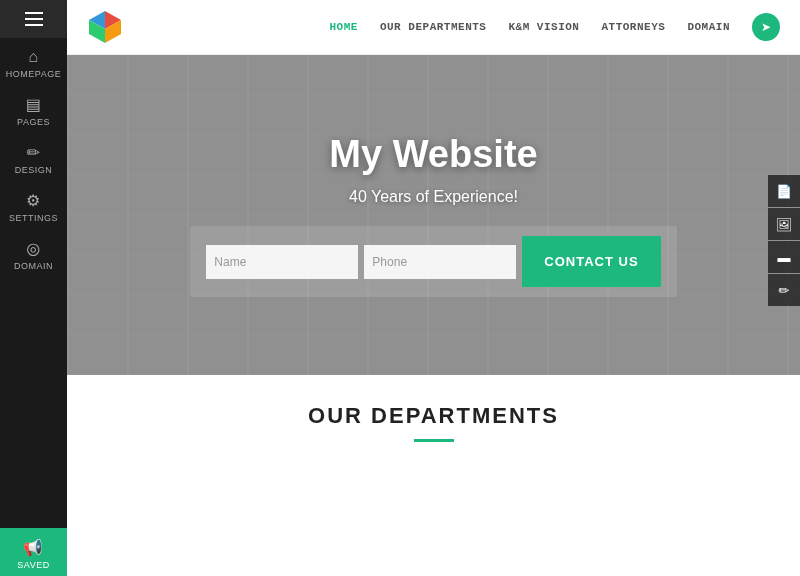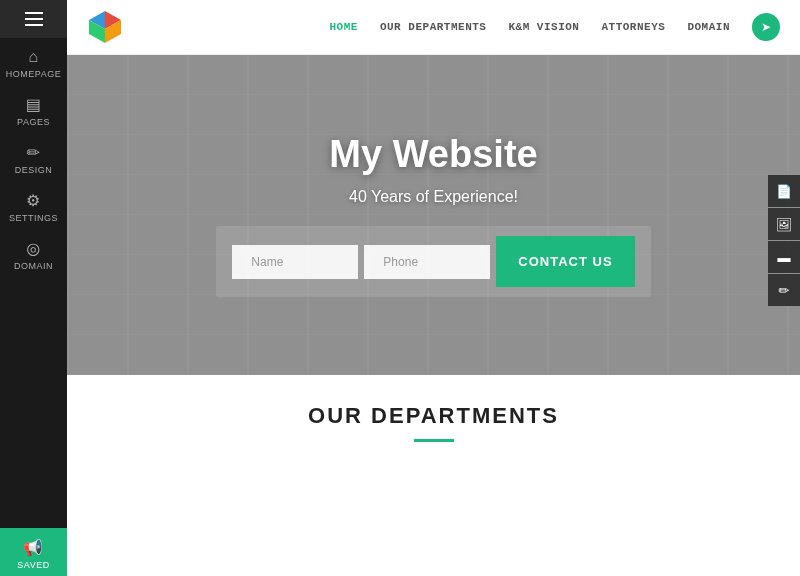--- a/index.html
+++ b/index.html
@@ -217,25 +217,25 @@
       align-items: center;
       gap: 6px;
       margin-top: 8px;
       background: rgba(255,255,255,0.12);
       padding: 10px 16px;
       border-radius: 2px;
     }
     .hero-input {
       background: rgba(255,255,255,0.9);
       border: none;
-      padding: 10px 19px;
+      padding: 10px 8px;
       font-size: 12px;
       color: #999;
       outline: none;
-      width: 126px;
+      width: 152px;
     }
     .hero-input::placeholder { color: #999; }
     .contact-us-btn {
       background: #1db87d;
       color: white;
       border: none;
       padding: 18px 22px;
       font-size: 13px;
       font-weight: 700;
       letter-spacing: 1px;

